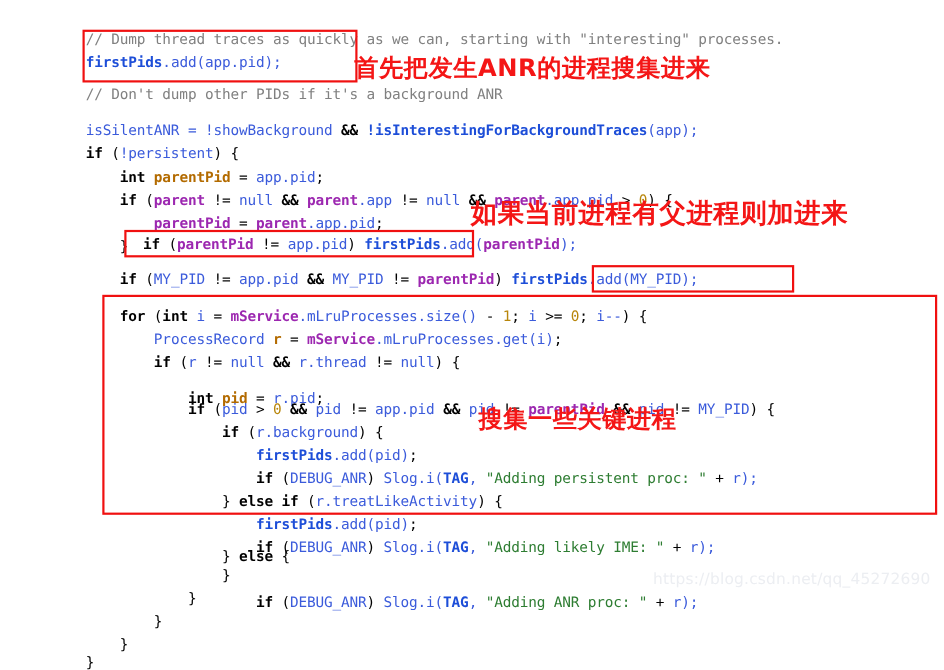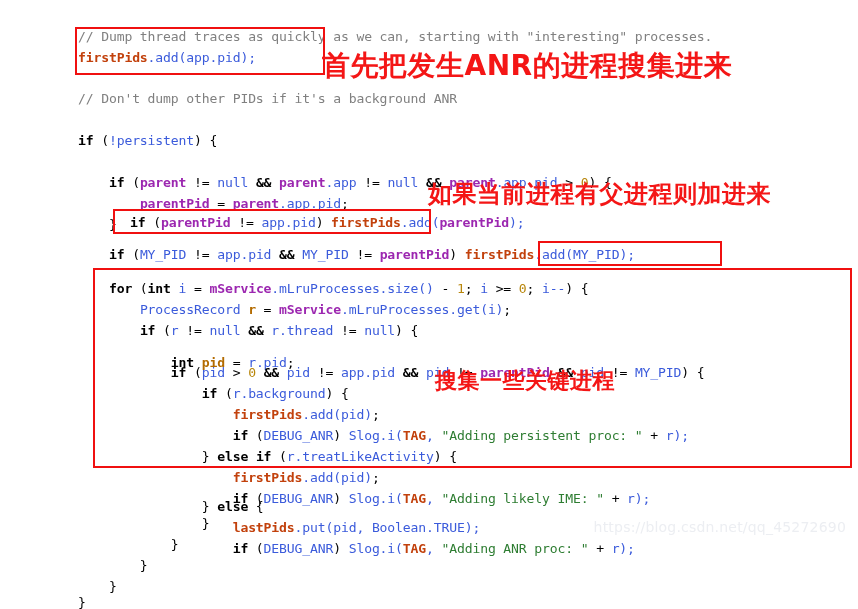--- a/index.html
+++ b/index.html
@@ -27,21 +27,21 @@
     position:absolute;
     left:78px;
     white-space:pre;
     font-size:13.1px;
     letter-spacing:-0.15px;
   }
   
   .cm{color:#808080;}            
   .kw{color:#000000;font-weight:bold;}            
   .var{color:#9c27b0;font-weight:bold;} 
-  .vr2{color:#c2410c;font-weight:bold;} 
+  .vr2{color:#1d4ed8;font-weight:bold;} 
   .num{color:#b8860b;}           
   .st{color:#2e7d32;}            
   .pln{color:#000000;}
   .bl{color:#3b5bdb;}            
   .or{color:#b36b00;font-weight:bold;}
 
   
   .rbox{
     position:absolute;
     border:2.5px solid #f01010;
@@ -74,25 +74,27 @@
 <body>
 
 <div id="root">
 
   <div class="code">
 
     <div class="ln" style="top:26px"><span class="cm">// Dump thread traces as quickly as we can, starting with "interesting" processes.</span></div>
 
     <div class="ln" style="top:47px"><span class="vr2">firstPids</span><span class="bl">.add(</span><span class="bl">app</span><span class="bl">.pid);</span></div>
 
-    <div class="ln" style="top:88px"><span class="cm">// Don't dump other PIDs if it's a background ANR</span></div>
+    <div class="ln" style="top:76px"><span class="cm">// Don't dump other PIDs if it's a background ANR</span></div>
 
+    <div class="ln" style="top:109px"><span class="bl">isSilentANR = !showBackground </span><span class="kw">&amp;&amp;</span><span class="bl"> </span><span class="vr2">!isInterestingForBackgroundTraces</span><span class="bl">(app);</span></div>
 
     <div class="ln" style="top:130px"><span class="kw">if</span><span class="pln"> (</span><span class="bl">!persistent</span><span class="pln">) {</span></div>
 
+    <div class="ln" style="top:151px"><span class="pln">    </span><span class="kw">int</span><span class="pln"> </span><span class="or">parentPid</span><span class="pln"> = </span><span class="bl">app.pid</span><span class="pln">;</span></div>
 
     <div class="ln" style="top:172px"><span class="pln">    </span><span class="kw">if</span><span class="pln"> (</span><span class="var">parent</span><span class="pln"> != </span><span class="bl">null</span><span class="pln"> </span><span class="kw">&amp;&amp;</span><span class="pln"> </span><span class="var">parent</span><span class="bl">.app</span><span class="pln"> != </span><span class="bl">null</span><span class="pln"> </span><span class="kw">&amp;&amp;</span><span class="pln"> </span><span class="var">parent</span><span class="bl">.app.pid</span><span class="pln"> &gt; </span><span class="num">0</span><span class="pln">) {</span></div>
 
     <div class="ln" style="top:193px"><span class="pln">        </span><span class="var">parentPid</span><span class="pln"> = </span><span class="var">parent</span><span class="bl">.app.pid</span><span class="pln">;</span></div>
 
     <div class="ln" style="top:214px"><span class="pln">    }</span></div>
 
     <div class="ln" style="top:212px"><span class="pln">&nbsp;</span></div>
     <div class="ln" style="top:212px;left:130px"><span class="kw">if</span><span class="pln"> (</span><span class="var">parentPid</span><span class="pln"> != </span><span class="bl">app.pid</span><span class="pln">) </span><span class="vr2">firstPids</span><span class="bl">.add(</span><span class="var">parentPid</span><span class="bl">);</span></div>
 
@@ -115,21 +117,20 @@
     <div class="ln" style="top:425px"><span class="pln">                    </span><span class="kw">if</span><span class="pln"> (</span><span class="bl">DEBUG_ANR</span><span class="pln">) </span><span class="bl">Slog.i(</span><span class="vr2">TAG</span><span class="bl">,</span><span class="pln"> </span><span class="st">"Adding persistent proc: "</span><span class="pln"> + </span><span class="bl">r);</span></div>
 
     <div class="ln" style="top:446px"><span class="pln">                } </span><span class="kw">else</span><span class="pln"> </span><span class="kw">if</span><span class="pln"> (</span><span class="bl">r.treatLikeActivity</span><span class="pln">) {</span></div>
 
     <div class="ln" style="top:467px"><span class="pln">                    </span><span class="vr2">firstPids</span><span class="bl">.add(pid)</span><span class="pln">;</span></div>
 
     <div class="ln" style="top:488px"><span class="pln">                    </span><span class="kw">if</span><span class="pln"> (</span><span class="bl">DEBUG_ANR</span><span class="pln">) </span><span class="bl">Slog.i(</span><span class="vr2">TAG</span><span class="bl">,</span><span class="pln"> </span><span class="st">"Adding likely IME: "</span><span class="pln"> + </span><span class="bl">r);</span></div>
 
     <div class="ln" style="top:496px"><span class="pln">                } </span><span class="kw">else</span><span class="pln"> {</span></div>
 
-    <div class="ln" style="top:517px"><span class="pln">                    </span><span class="vr2">lastPids</span><span class="bl">.put(pid,</span><span class="pln"> </span><span class="bl">Boolean.</span><span class="bl">TRUE);</span></div>
 
     <div class="ln" style="top:538px"><span class="pln">                    </span><span class="kw">if</span><span class="pln"> (</span><span class="bl">DEBUG_ANR</span><span class="pln">) </span><span class="bl">Slog.i(</span><span class="vr2">TAG</span><span class="bl">,</span><span class="pln"> </span><span class="st">"Adding ANR proc: "</span><span class="pln"> + </span><span class="bl">r);</span></div>
 
     
 
     
 
     
 
     
@@ -141,21 +142,21 @@
     <div class="ln" style="top:576px;left:78px"><span class="pln">    }</span></div>
     <div class="ln" style="top:592px;left:78px"><span class="pln">}</span></div>
 
   </div>
 
   <div class="rbox" style="left:75px;top:27px;width:250px;height:48px;"></div>
   <div class="rbox" style="left:113px;top:209px;width:318px;height:25px;"></div>
   <div class="rbox" style="left:538px;top:241px;width:184px;height:25px;"></div>
   <div class="rbox" style="left:93px;top:268px;width:759px;height:200px;"></div>
 
-  <div class="cn" style="left:322px;top:47px;font-size:28px;">首先把发生ANR的进程搜集进来</div>
+  <div class="cn" style="left:322px;top:47px;font-size:22px;">首先把发生ANR的进程搜集进来</div>
 
   <div class="cn" style="left:428px;top:178px;font-size:24px;">如果当前进程有父进程则加进来</div>
 
 
   <div class="cn" style="left:435px;top:366px;font-size:22px;">搜集一些关键进程</div>
 
   <div class="wm">https://blog.csdn.net/qq_45272690</div>
 
 </div>
 

